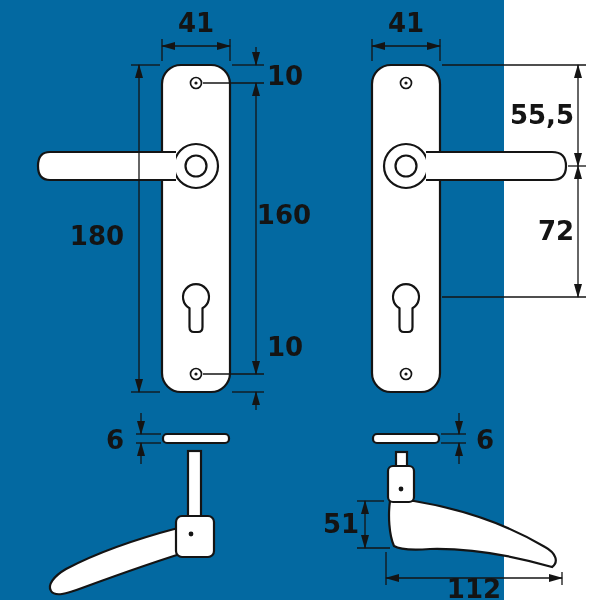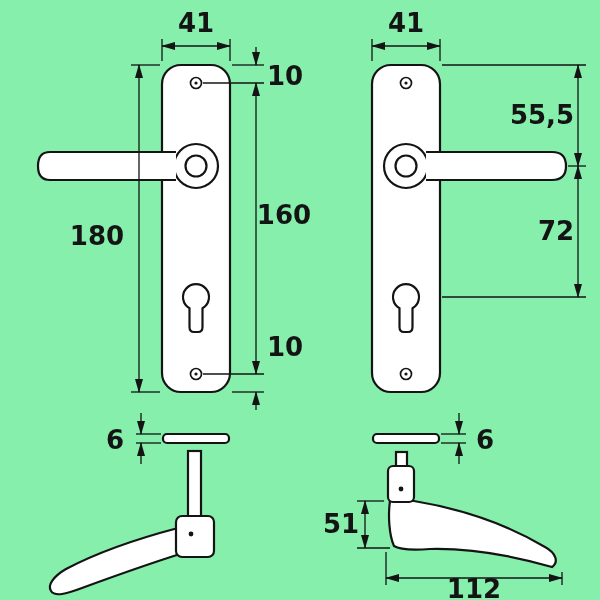--- a/index.html
+++ b/index.html
@@ -1,19 +1,19 @@
 <!DOCTYPE html>
 <html><head>
 <meta charset="utf-8">
 <style>
   html, body { margin: 0; padding: 0; background: #fff; }
   .stage {
     position: relative;
-    width: 600px; height: 600px;
-    background: #86efac;
+    width: 504px; height: 600px;
+    background: #0369a1;
     font-family: "DejaVu Sans", "Liberation Sans", sans-serif;
   }
   svg { display: block; }
   .o  { fill: #ffffff; stroke: #141414; stroke-width: 2.2; }
   .oo { fill: none;    stroke: #141414; stroke-width: 2.2; }
   .ol { fill: #ffffff; stroke: #141414; stroke-width: 1.7; }
   .d  { fill: none; stroke: #141414; stroke-width: 1.3; }
   .dd { fill: none; stroke: #141414; stroke-width: 1.3; }
   .dot { fill: #141414; stroke: none; }
   .t  { font-family: "DejaVu Sans", "Liberation Sans", sans-serif;

